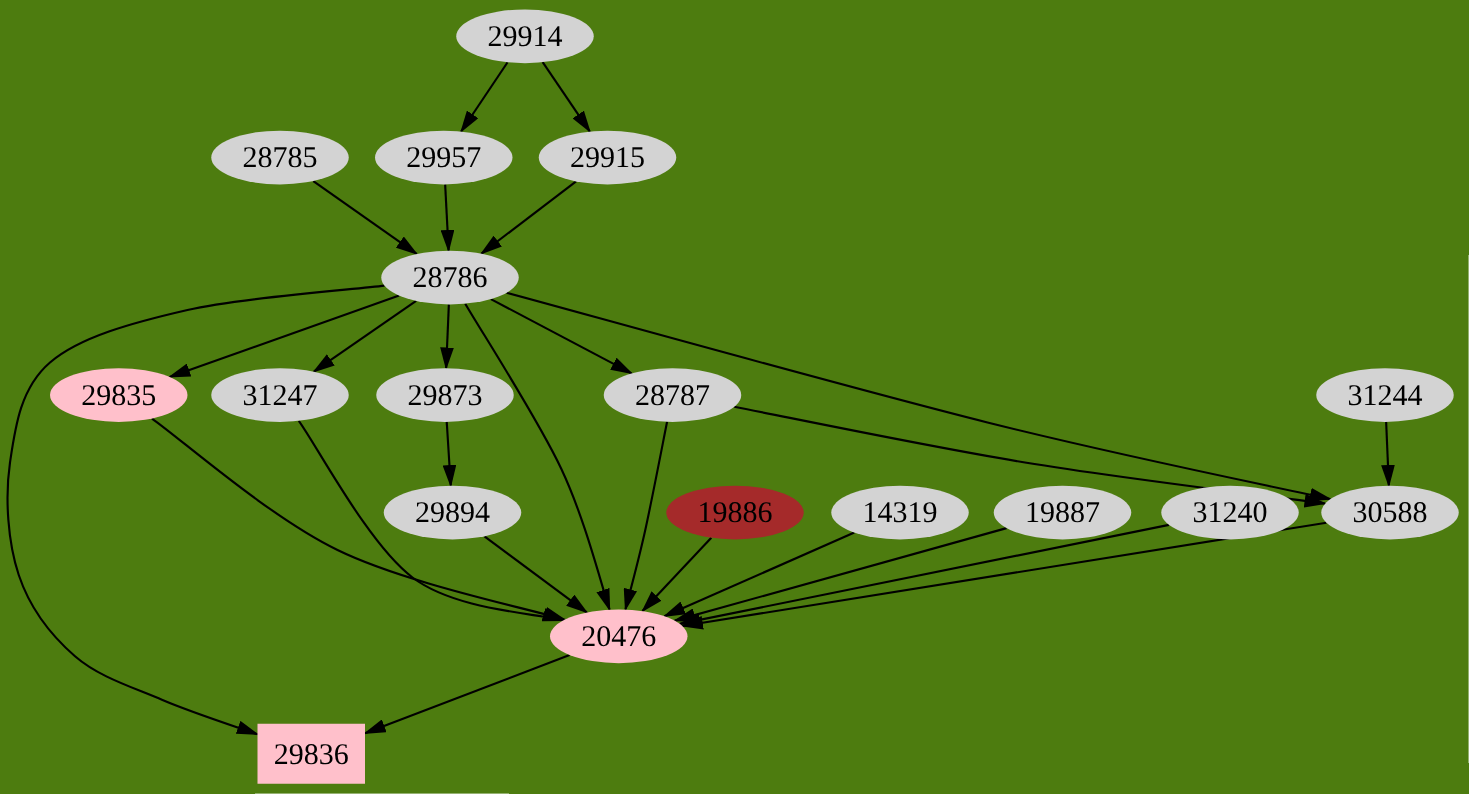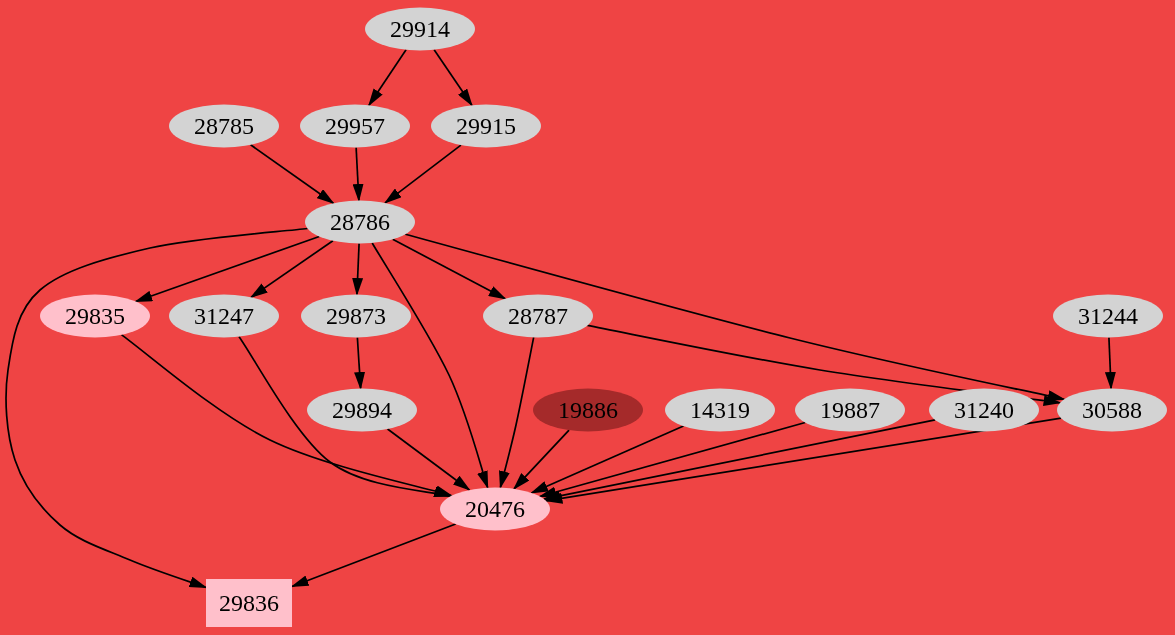--- a/index.html
+++ b/index.html
@@ -4,21 +4,21 @@
 <style>
   html, body {
     margin: 0;
     padding: 0;
     background: #ffffff;
   }
   .canvas-wrap {
     width: 1175px;
     height: 635px;
     position: relative;
-    background: #ef4444;
+    background: #4d7c0f;
     overflow: hidden;
   }
   svg {
     display: block;
   }
   .edge-path {
     fill: none;
     stroke-width: 1.7;
   }
   .node-label {

